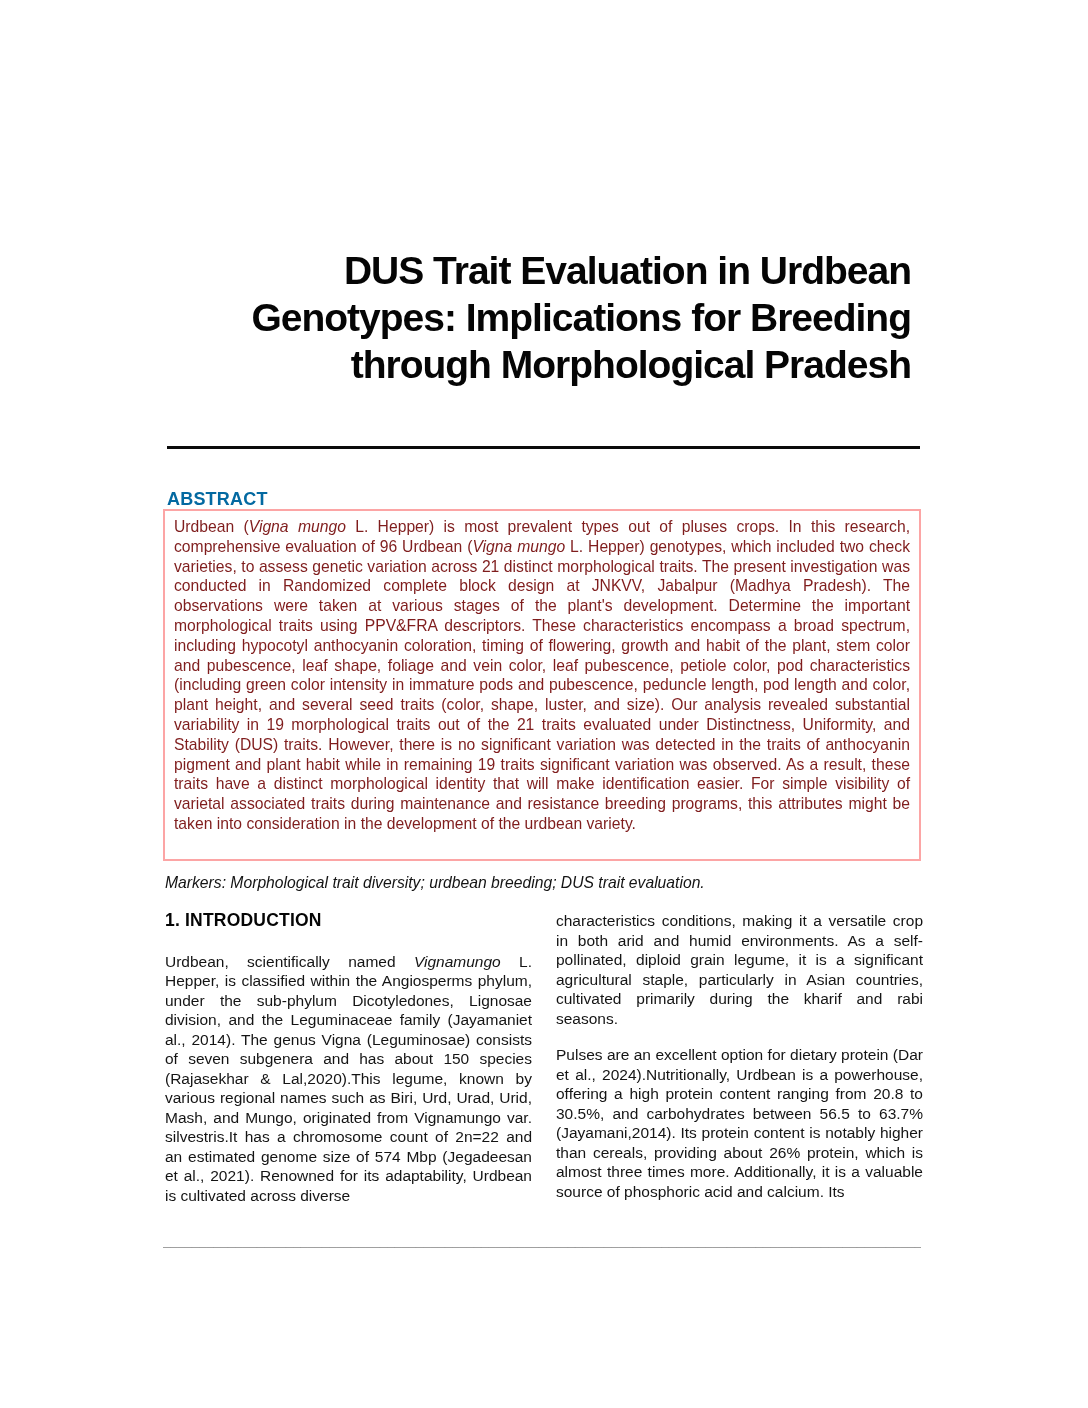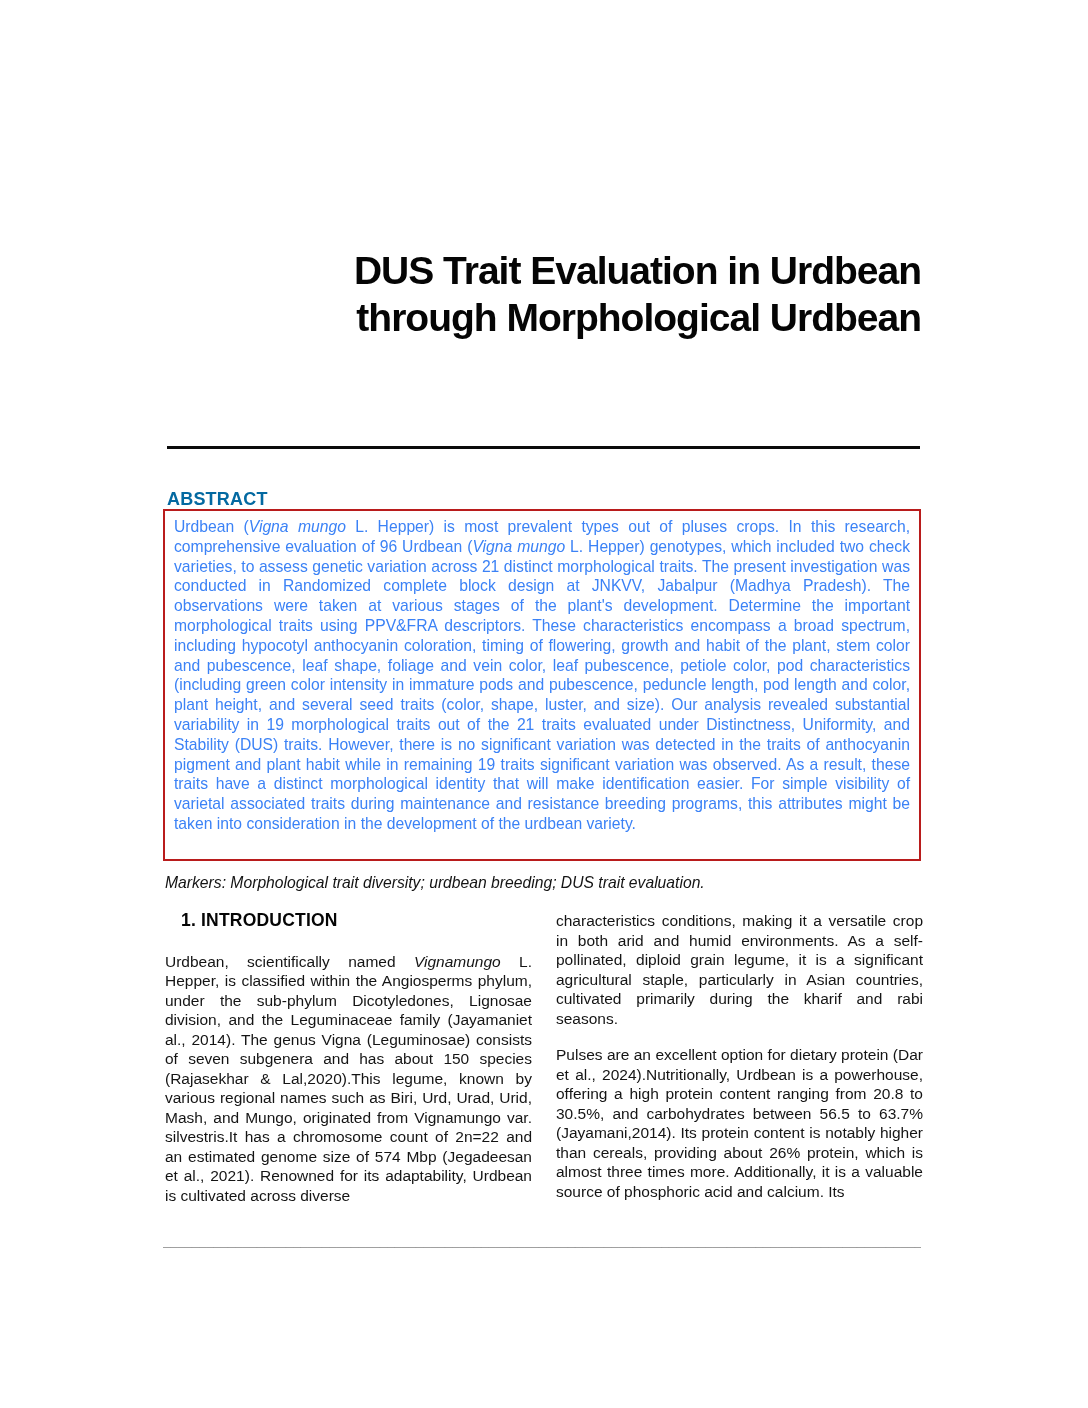--- a/index.html
+++ b/index.html
@@ -12,21 +12,21 @@
     width: 1088px;
     height: 1408px;
     background: #ffffff;
     font-family: "Liberation Sans", sans-serif;
     color: #161616;
     overflow: hidden;
   }
   .title-block {
     position: absolute;
     top: 247px;
-    left: 165px;
+    left: 155px;
     width: 756px;
     text-align: right;
     font-size: 39px;
     line-height: 47px;
     font-weight: bold;
     letter-spacing: -1px;
     color: #050505;
   }
   .section-rule {
     position: absolute;
@@ -45,26 +45,26 @@
     letter-spacing: 0.2px;
     color: #0369a1;
   }
   .abstract-box {
     position: absolute;
     top: 509px;
     left: 163px;
     width: 758px;
     height: 352px;
     box-sizing: border-box;
-    border: 2px solid #b91c1c;
+    border: 2px solid #fca5a5;
     padding: 6px 9px 0 9px;
     font-size: 15.7px;
     line-height: 19.8px;
     text-align: justify;
-    color: #3b82f6;
+    color: #7f1d1d;
   }
   .keywords {
     position: absolute;
     top: 874px;
     left: 165px;
     width: 756px;
     font-size: 15.7px;
     font-style: italic;
     color: #141414;
   }
@@ -81,21 +81,21 @@
     color: #141414;
   }
   .col {
     width: 367px;
     flex: 0 0 367px;
   }
   .intro-heading {
     font-size: 17.5px;
     font-weight: bold;
     letter-spacing: 0.2px;
-    margin: 0 0 21px 16px;
+    margin: 0 0 21px 0;
     color: #050505;
     text-align: left;
   }
   .col p {
     margin: 0 0 17px 0;
   }
   .footer-separator {
     position: absolute;
     top: 1233px;
     left: 163px;
@@ -108,21 +108,22 @@
     color: #8d8d8d;
   }
 </style>
 </head>
 <body>
 
 <div class="page">
 
   <div class="title-block">
     <div>DUS Trait Evaluation in Urdbean</div>
-    <div>through Morphological Urdbean</div>
+    <div>Genotypes: Implications for Breeding</div>
+    <div>through Morphological Pradesh</div>
   </div>
 
   <div class="section-rule"></div>
 
   <div class="abstract-heading">ABSTRACT</div>
 
   <div class="abstract-box">
     <span><span>Urdbean (</span><span style="font-style: italic;">Vigna mungo</span><span> L. Hepper) is most prevalent types out of pluses crops. In this research, comprehensive evaluation of 96 Urdbean (</span><span style="font-style: italic;">Vigna mungo</span><span> L. Hepper) genotypes, which included two check varieties, to assess genetic variation across 21 distinct morphological traits. The present investigation was conducted in Randomized complete block design at JNKVV, Jabalpur (Madhya Pradesh). The observations were taken at various stages of the plant's development. Determine the important morphological traits using PPV&amp;FRA descriptors. These characteristics encompass a broad spectrum, including hypocotyl anthocyanin coloration, timing of flowering, growth and habit of the plant, stem color and pubescence, leaf shape, foliage and vein color, leaf pubescence, petiole color, pod characteristics (including green color intensity in immature pods and pubescence, peduncle length, pod length and color, plant height, and several seed traits (color, shape, luster, and size). Our analysis revealed substantial variability in 19 morphological traits out of the 21 traits evaluated under Distinctness, Uniformity, and Stability (DUS) traits. However, there is no significant variation was detected in the traits of anthocyanin pigment and plant habit while in remaining 19 traits significant variation was observed. As a result, these traits have a distinct morphological identity that will make identification easier. For simple visibility of varietal associated traits during maintenance and resistance breeding programs, this attributes might be taken into consideration in the development of the urdbean variety.</span></span>
   </div>
 

